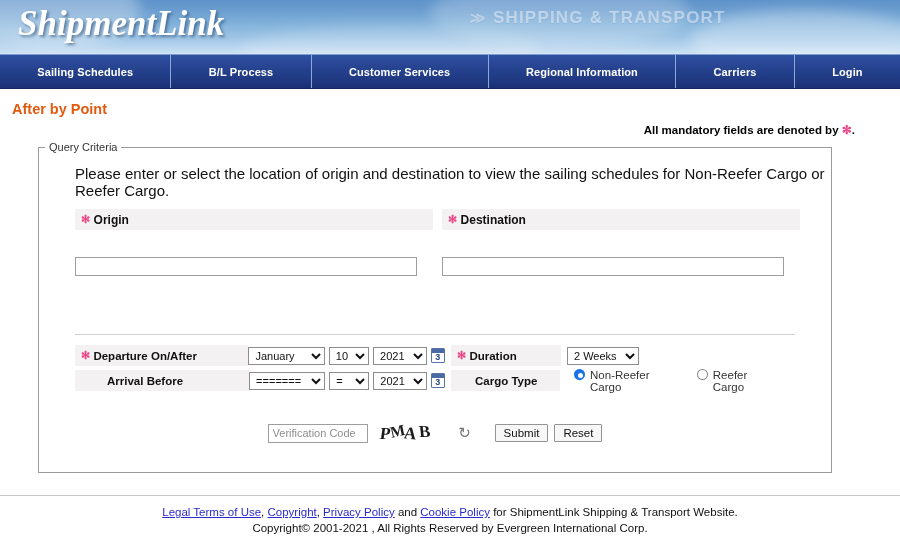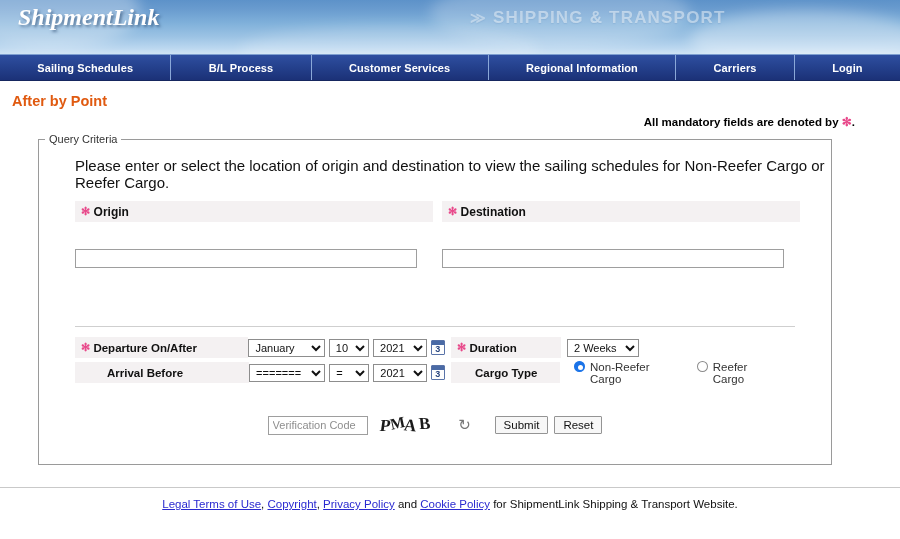--- a/index.html
+++ b/index.html
@@ -27,21 +27,21 @@
     background: rgba(255,255,255,0.30);
     filter: blur(7px);
     pointer-events: none;
   }
   .logo-ship {
     position: absolute;
     left: 18px; top: 4px;
     font-family: "Liberation Serif", serif;
     font-style: italic;
     font-weight: bold;
-    font-size: 24px;
+    font-size: 35px;
     color: #ffffff;
     letter-spacing: 0px;
     text-shadow: 2px 2px 3px rgba(30,60,100,0.55);
     white-space: nowrap;
   }
   .watermark {
     position: absolute;
     left: 470px; top: 8px;
     font-size: 17px;
     font-weight: bold;
@@ -80,21 +80,21 @@
     color: #30507a;
     white-space: nowrap;
     z-index: 5;
   }
   .hdr-links a { color:#2b4a78; text-decoration: underline; }
   .hdr-links .sep { margin: 0 4px; color:#3a5b88; }
 
   
   .nav {
     display: flex;
-    height: 27px;
+    height: 35px;
     background: linear-gradient(180deg,#2f4fa0 0%, #24408c 50%, #1b3177 100%);
     border-top: 1px solid #7e9fd0;
     border-bottom: 1px solid #16275f;
   }
   .nav-item {
     flex: 1 1 auto;
     color: #ffffff;
     font-size: 11px;
     font-weight: bold;
     display: flex;
@@ -450,16 +450,17 @@
       </div>
 
     </fieldset>
 
     <div class="footer-rule"></div>
 
     <div class="footer">
       <div>
         <a href="#">Legal Terms of Use</a><span>, </span><a href="#">Copyright</a><span>, </span><a href="#">Privacy Policy</a><span> and </span><a href="#">Cookie Policy</a><span> for ShipmentLink Shipping &amp; Transport Website.</span>
       </div>
+      <div>Copyright© 2001-2021 , All Rights Reserved by Evergreen International Corp.</div>
     </div>
 
   </div>
 </div>
 
 </body></html>

